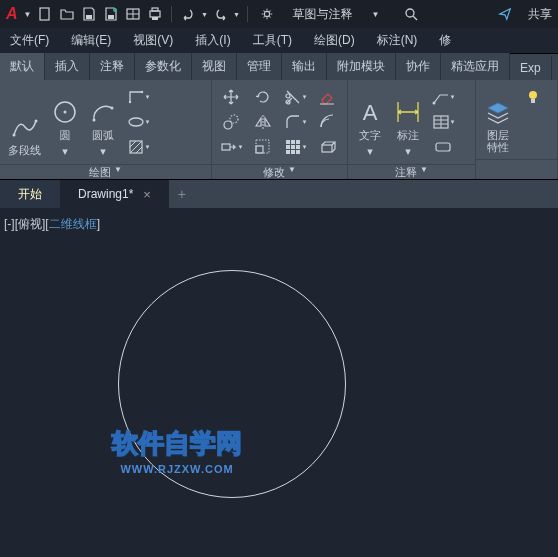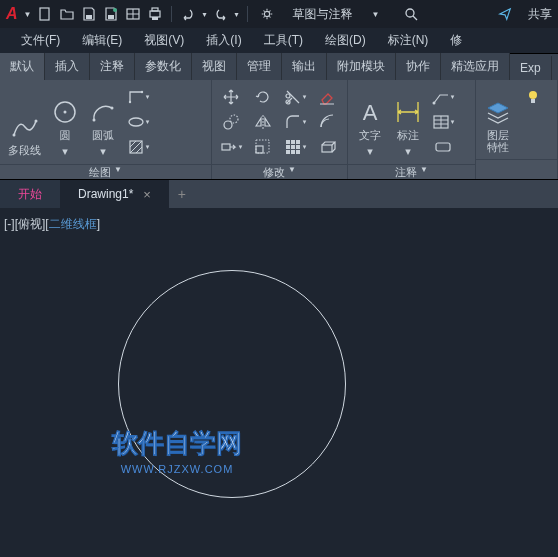--- a/index.html
+++ b/index.html
@@ -5,49 +5,49 @@
 *{margin:0;padding:0;box-sizing:border-box;font-family:"Microsoft YaHei",sans-serif;-webkit-font-smoothing:antialiased}
 body{background:#1e2530;color:#c8d0d8;width:558px;height:557px;overflow:hidden;font-size:12px}
 .titlebar{height:28px;background:#1a1f28;display:flex;align-items:center;padding:0 6px;gap:6px}
 .logo{color:#d92231;font-weight:bold;font-size:16px;font-style:italic}
 .tb-icon{width:16px;height:16px;display:flex;align-items:center;justify-content:center;fill:#c8d0d8}
 .tb-sep{width:1px;height:16px;background:#3a4350;margin:0 2px}
 .workspace{display:flex;align-items:center;gap:19px;color:#c8d0d8;margin-left:4px}
 .workspace svg{width:14px;height:14px}
 .search{margin-left:18px}
 .share{margin-left:auto;display:flex;align-items:center;gap:16px;color:#c8d0d8}
-.menubar{height:26px;background:#1e2530;display:flex;align-items:center;padding:0 11px;gap:2px;border-bottom:1px solid #000}
+.menubar{height:26px;background:#1e2530;display:flex;align-items:center;padding:0 0;gap:2px;border-bottom:1px solid #000}
 .menu-item{padding:4px 10px;font-size:12px;color:#c8d0d8}
 .ribbon-tabs{height:26px;background:#3a4350;display:flex;align-items:flex-end}
 .rtab{padding:5px 10px;font-size:12px;color:#c8d0d8;background:#3a4350;border-right:1px solid #2a3038}
 .rtab.active{background:#4a5360}
 .ribbon{height:100px;background:#4a5360;display:flex;border-bottom:1px solid #000}
 .panel{display:flex;flex-direction:column;border-right:1px solid #3a4350}
 .panel-body{flex:1;display:flex;padding:4px;gap:2px;align-items:stretch}
 .panel-footer{height:20px;display:flex;align-items:flex-start;justify-content:center;font-size:11px;color:#c8d0d8;border-top:1px solid #3a4350;gap:3px}
 .big-tool{display:flex;flex-direction:column;align-items:center;justify-content:flex-end;padding:2px 4px;gap:2px;min-width:32px}
 .big-tool svg{width:28px;height:28px}
 .big-tool span{font-size:11px;color:#c8d0d8}
 .tool-col{display:flex;flex-direction:column;gap:3px;padding:2px}
 .tool-icon{width:26px;height:22px;display:flex;align-items:center;justify-content:center}
 .tool-icon svg{width:18px;height:18px}
 .dd{display:flex;align-items:center}
 .dd::after{content:"▾";font-size:7px;color:#c8d0d8;margin-left:1px}
 .filetabs{height:28px;background:#3a4350;display:flex;align-items:center}
-.ftab{height:100%;display:flex;align-items:center;padding:0 18px;font-size:12px;color:#ec4899;position:relative}
+.ftab{height:100%;display:flex;align-items:center;padding:0 18px;font-size:12px;color:#fef9c3;position:relative}
 .ftab.start{background:#2a3442}
 .ftab.active{background:#1e2530;color:#d8e0e8}
 .ftab .close{margin-left:10px;color:#999;font-size:13px}
 .ftab-add{width:26px;display:flex;align-items:center;justify-content:center;color:#888;font-size:14px}
 .canvas{position:relative;height:349px;background:#1e2530}
 .view-label{position:absolute;top:8px;left:4px;font-size:12px}
 .vl1{color:#c8d0d8}
 .vl2{color:#5a9bd5}
 .circle{position:absolute;left:118px;top:62px;width:228px;height:228px;border:1px solid #d0d8e0;border-radius:50%}
-.watermark{position:absolute;left:112px;top:218px;font-size:26px;font-weight:normal;text-align:center}
+.watermark{position:absolute;left:112px;top:218px;font-size:26px;font-weight:bold;text-align:center}
 .wm-main{color:#fff;-webkit-text-stroke:1.5px #2a6ab8;text-shadow:1px 1px 0 #1a4a88}
 .wm-sub{font-size:11px;color:#4a8ad8;letter-spacing:1px;margin-top:2px}
 .tri{font-size:8px;color:#c8d0d8}
 </style>
 </head>
 <body>
 
 <div class="titlebar">
   <div class="logo">A</div>
   <span class="tri">▼</span>

